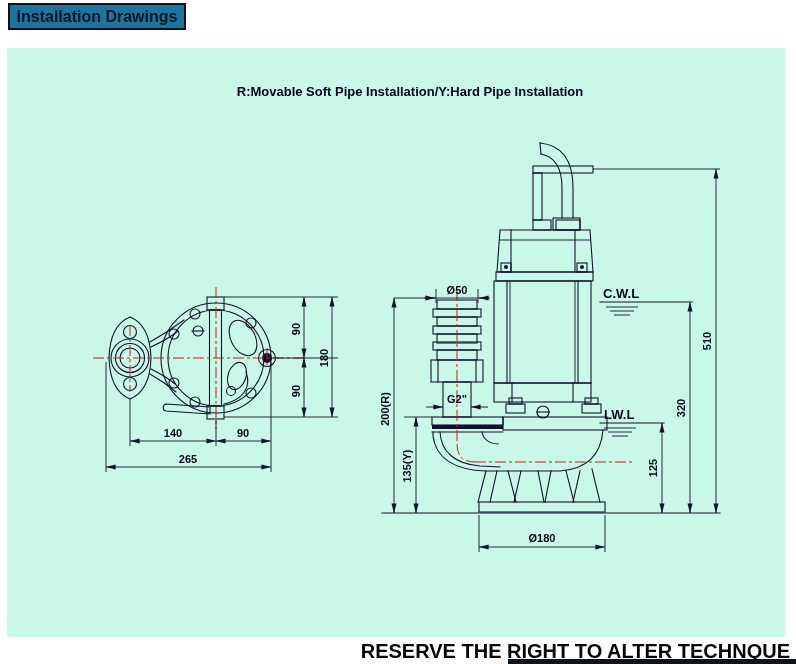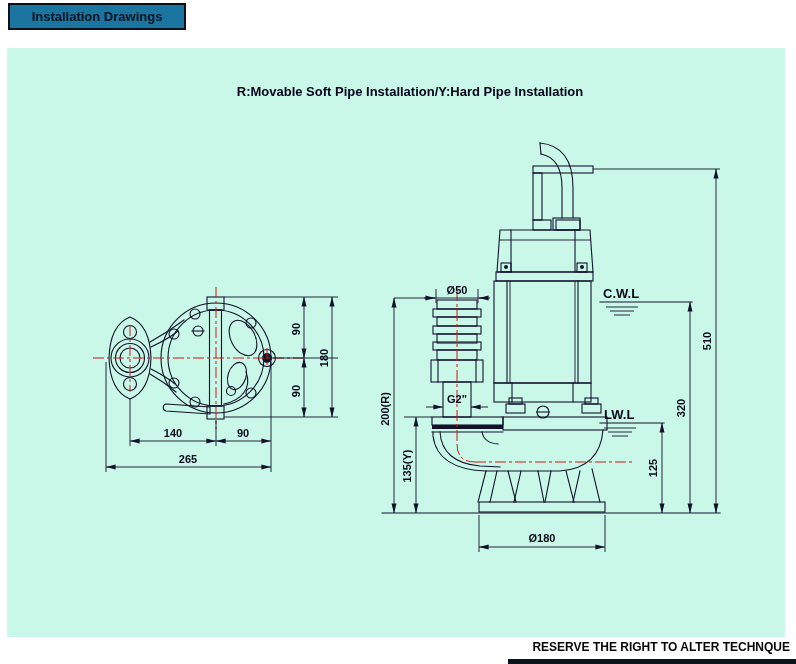--- a/index.html
+++ b/index.html
@@ -6,37 +6,37 @@
   body{
     width:796px;height:664px;position:relative;overflow:hidden;
     background:#ffffff;font-family:"Liberation Sans",sans-serif;
   }
   .title-bar{
     position:absolute;left:8px;top:3px;width:174px;height:23px;
     background:#1a76a0;border:2px solid #0b1016;
     display:flex;align-items:center;justify-content:center;
   }
   .title-bar span{
-    font-size:13px;font-weight:bold;color:#051220;white-space:nowrap;
+    font-size:16px;font-weight:bold;color:#051220;white-space:nowrap;
   }
   .canvas{
     position:absolute;left:7px;top:48px;width:778px;height:589px;
     background:#c9f8e8;
   }
   .subtitle{
     position:absolute;top:84px;left:0;width:100%;text-align:center;
     font-size:13px;font-weight:bold;color:#02021c;
     transform:translateX(12px);white-space:nowrap;
   }
   .drawing{
     position:absolute;left:0;top:0;width:796px;height:664px;
   }
   .footer-note{
     position:absolute;top:640px;right:6px;
-    font-size:12px;font-weight:bold;color:#060606;white-space:nowrap;
+    font-size:20px;font-weight:bold;color:#060606;white-space:nowrap;
   }
   .footer-bar{
     position:absolute;left:508px;top:659px;width:288px;height:5px;
     background:#0c151c;
   }
   .ln{fill:none;stroke:#12122a;stroke-width:1.1;stroke-linecap:square;}
   .dim{fill:none;stroke:#12122a;stroke-width:0.9;}
   .red{fill:none;stroke:#d01818;stroke-width:1;stroke-dasharray:11 3 3 3;}
   .dtxt{font:bold 11px "Liberation Sans",sans-serif;fill:#08081a;}
   .wl{font:bold 13px "Liberation Sans",sans-serif;fill:#08081a;}

